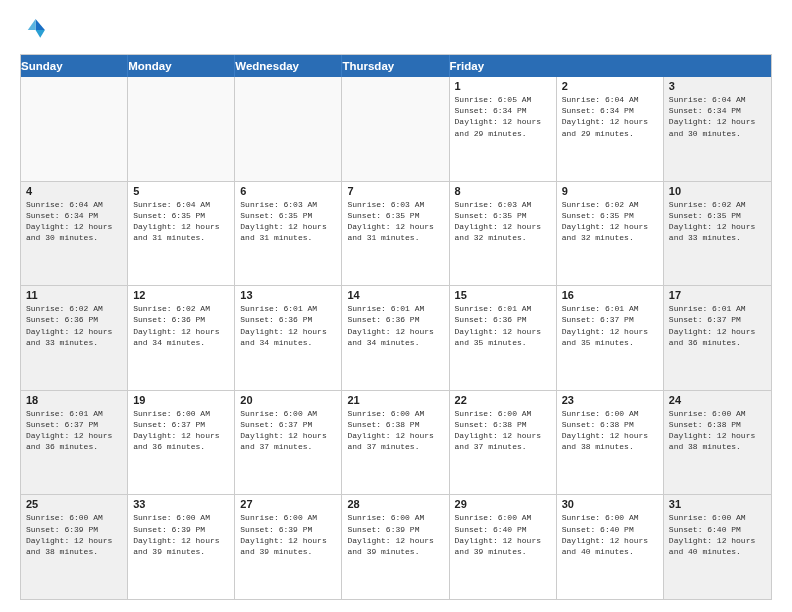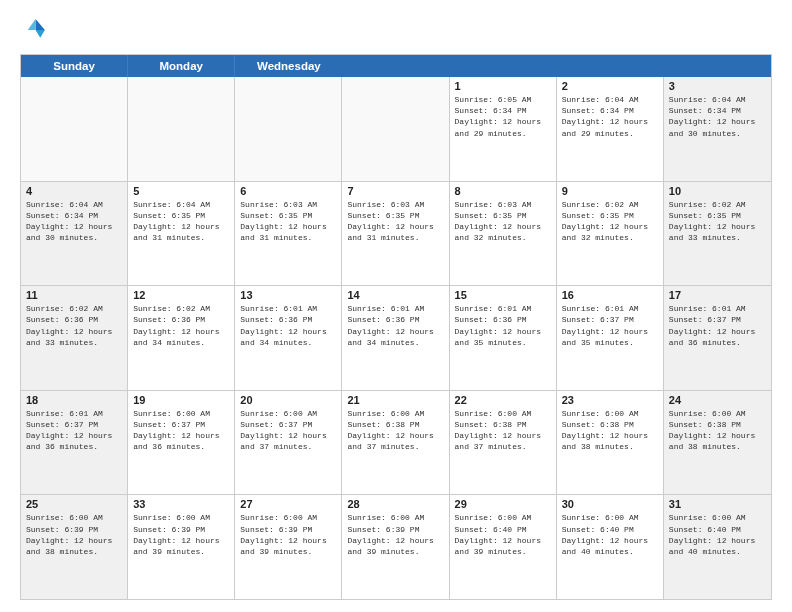--- a/index.html
+++ b/index.html
@@ -63,23 +63,23 @@
     }
     .cal-header-row {
       display: grid;
       grid-template-columns: repeat(7, 1fr);
       background: #2a6db5;
     }
     .cal-header-cell {
       color: #fff;
       font-size: 11.5px;
       font-weight: bold;
-      padding: 5px 6px;
+      padding: 5px 0;
       border-right: 1px solid #3a7dc5;
-      text-align: center;
+      text-align: left;
     }
     .cal-header-cell:last-child { border-right: none; }
     .cal-body {
       flex: 1;
       display: flex;
       flex-direction: column;
     }
     .cal-row {
       display: grid;
       grid-template-columns: repeat(7, 1fr);
@@ -133,20 +133,22 @@
       <div class="title-month"></div>
       <div class="title-location"></div>
     </div>
   </div>
 
   <div class="calendar">
     <div class="cal-header-row">
     <div class="cal-header-cell">Sunday</div>
         <div class="cal-header-cell">Monday</div>
         <div class="cal-header-cell">Wednesday</div>
+        <div class="cal-header-cell">Thursday</div>
+        <div class="cal-header-cell">Friday</div>
       </div>
     <div class="cal-body">
     <div class="cal-row">
           <div class="cal-cell empty"></div>
           <div class="cal-cell empty"></div>
           <div class="cal-cell empty"></div>
           <div class="cal-cell empty"></div>
           <div class="cal-cell">
             <span class="day-num">1</span>
             <div class="cell-text" style="white-space: pre-line;">Sunrise: 6:05 AM

